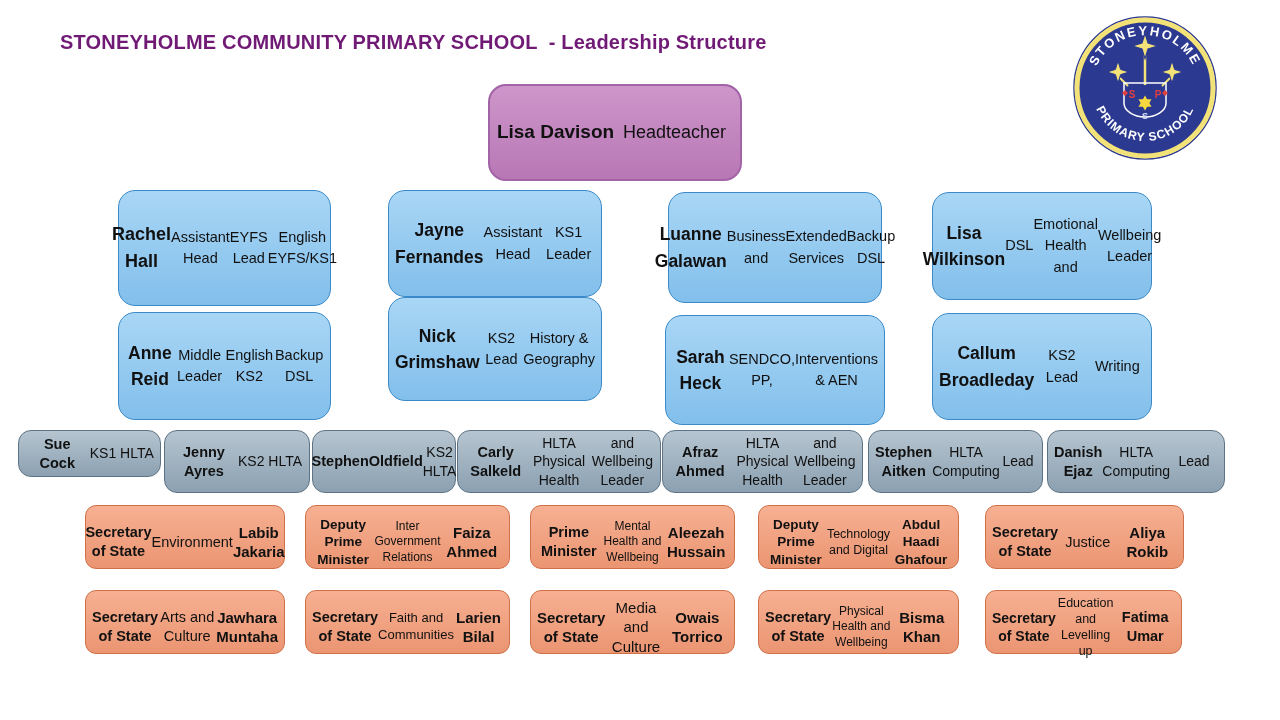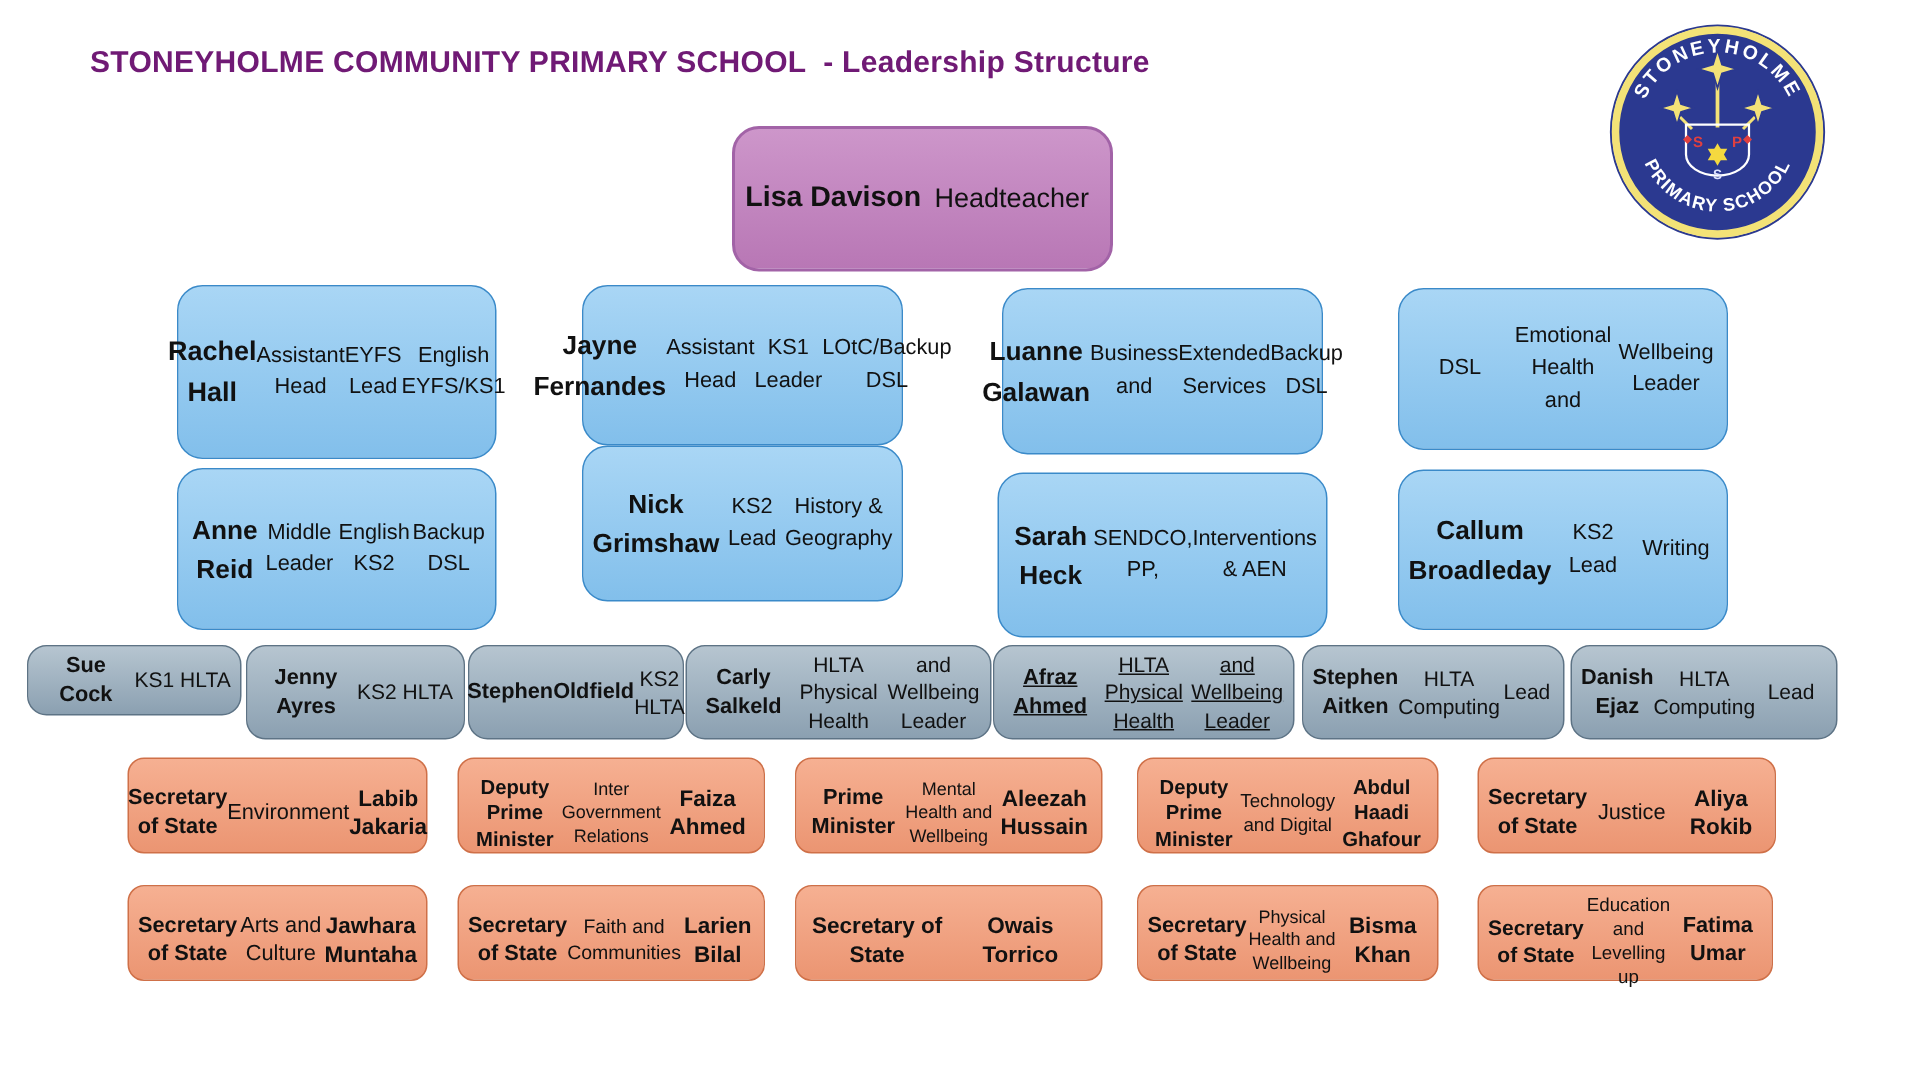--- a/index.html
+++ b/index.html
@@ -94,29 +94,29 @@
       <div class="card blue" style="left: 118px; top: 190px; width: 213px; height: 116px;">
         <div class="line b" style="font-size: 18px;">Rachel Hall</div>
         <div class="line">Assistant Head</div>
         <div class="line">EYFS Lead</div>
         <div class="line">English EYFS/KS1</div>
       </div>
       <div class="card blue" style="left: 388px; top: 190px; width: 214px; height: 107px;">
         <div class="line b">Jayne Fernandes</div>
         <div class="line">Assistant Head</div>
         <div class="line">KS1 Leader</div>
-        <div class="line">LOtC/Backup DSL</div>
       </div>
       <div class="card blue" style="left: 668px; top: 192px; width: 214px; height: 111px;">
         <div class="line b">Luanne Galawan</div>
         <div class="line">Business and</div>
         <div class="line">Extended Services</div>
         <div class="line">Backup DSL</div>
       </div>
       <div class="card blue" style="left: 932px; top: 192px; width: 220px; height: 108px;">
+        <div class="line b">Lisa Wilkinson</div>
         <div class="line">DSL</div>
         <div class="line">Emotional Health and</div>
         <div class="line">Wellbeing Leader</div>
       </div>
       <div class="card blue" style="left: 118px; top: 312px; width: 213px; height: 108px;">
         <div class="line b">Anne Reid</div>
         <div class="line">Middle Leader</div>
         <div class="line">English KS2</div>
         <div class="line">Backup DSL</div>
       </div>
@@ -146,21 +146,21 @@
       <div class="card gray" style="left: 312px; top: 430px; width: 144px; height: 63px;">
         <div class="line b">Stephen</div>
         <div class="line b">Oldfield</div>
         <div class="line">KS2 HLTA</div>
       </div>
       <div class="card gray" style="left: 457px; top: 430px; width: 204px; height: 63px;">
         <div class="line b">Carly Salkeld</div>
         <div class="line">HLTA Physical Health</div>
         <div class="line">and Wellbeing Leader</div>
       </div>
-      <div class="card gray" style="left: 662px; top: 430px; width: 201px; height: 63px; text-decoration: underline;">
+      <div class="card gray" style="left: 662px; top: 430px; width: 201px; height: 63px;">
         <div class="line b">Afraz Ahmed</div>
         <div class="line">HLTA Physical Health</div>
         <div class="line">and Wellbeing Leader</div>
       </div>
       <div class="card gray" style="left: 868px; top: 430px; width: 175px; height: 63px;">
         <div class="line b">Stephen Aitken</div>
         <div class="line">HLTA Computing</div>
         <div class="line">Lead</div>
       </div>
       <div class="card gray" style="left: 1047px; top: 430px; width: 178px; height: 63px;">
@@ -198,20 +198,21 @@
         <div class="line" style="font-size: 14.5px;">Arts and Culture</div>
         <div class="line b" style="font-size: 15px;">Jawhara Muntaha</div>
       </div>
       <div class="card orange" style="left: 305px; top: 590px; width: 205px; height: 64px;">
         <div class="line b" style="font-size: 14.5px;">Secretary of State</div>
         <div class="line" style="font-size: 13px;">Faith and Communities</div>
         <div class="line b" style="font-size: 15px;">Larien Bilal</div>
       </div>
       <div class="card orange" style="left: 530px; top: 590px; width: 205px; height: 64px;">
         <div class="line b" style="font-size: 15px;">Secretary of State</div>
+        <div class="line" style="font-size: 15px;">Media and Culture</div>
         <div class="line b" style="font-size: 15px;">Owais Torrico</div>
       </div>
       <div class="card orange" style="left: 758px; top: 590px; width: 201px; height: 64px;">
         <div class="line b" style="font-size: 14.5px;">Secretary of State</div>
         <div class="line" style="font-size: 12px;">Physical Health and Wellbeing</div>
         <div class="line b" style="font-size: 15px; text-align: center;">Bisma Khan</div>
       </div>
       <div class="card orange" style="left: 985px; top: 590px; width: 197px; height: 64px;">
         <div class="line b" style="font-size: 14px;">Secretary of State</div>
         <div class="line" style="font-size: 12.5px;">Education and Levelling up</div>

